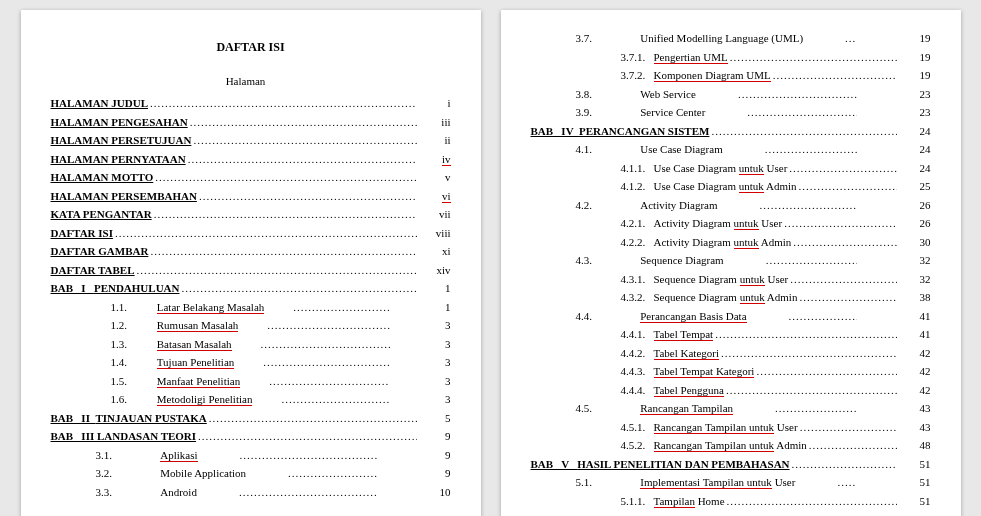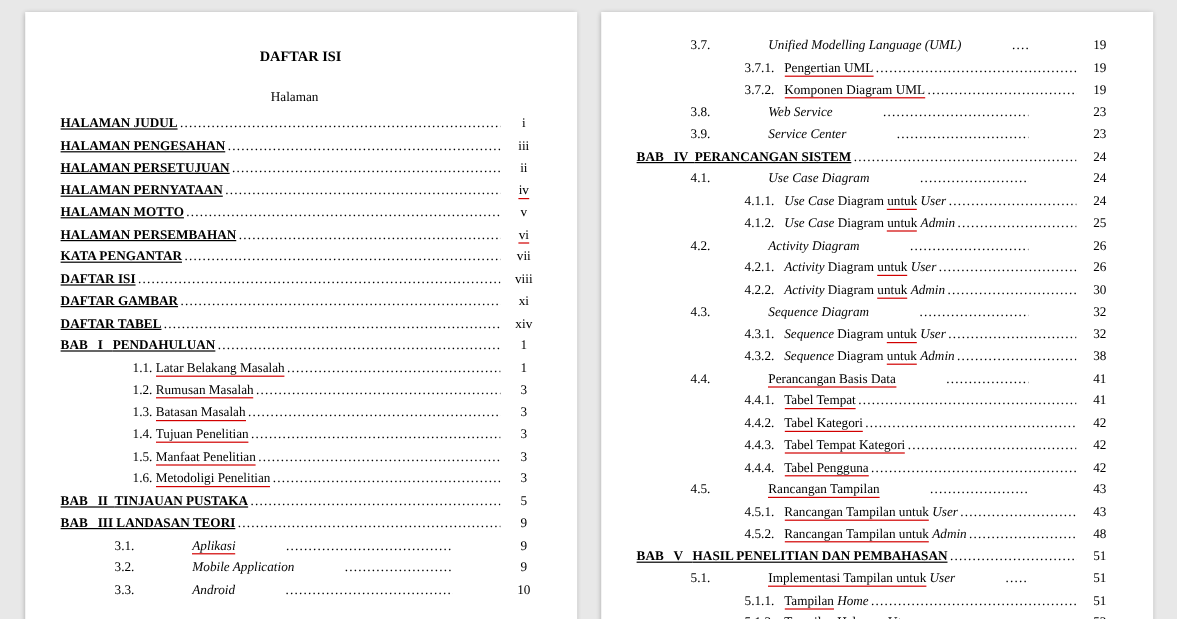--- a/index.html
+++ b/index.html
@@ -54,32 +54,32 @@
     white-space: nowrap;
     letter-spacing: 1px;
     color: #000;
     padding: 0 2px;
   }
   .toc-dots::after {
     content: "..............................................................................................................................";
   }
   .toc-page {
     flex: 0 0 28px;
-    text-align: center;
+    text-align: right;
     padding-left: 6px;
   }
   .bold { font-weight: bold; text-decoration: underline; }
-  .italic { font-style: italic; }
+  .italic { }
   .red-underline {
     color: #000;
     border-bottom: 1px solid #d10000;
     display: inline-block;
     line-height: 1.1;
   }
-  .indent1 { padding-left: 60px; }
+  .indent1 { padding-left: 60px; gap: 27px; }
   .indent2 { padding-left: 90px; }
   .indent-section { padding-left: 45px; gap: 40px; }
   .bab-row .toc-prefix { font-weight: bold; }
 </style>
 </head>
 <body>
 
 <div class="pages-container">
 
   <div class="page">

